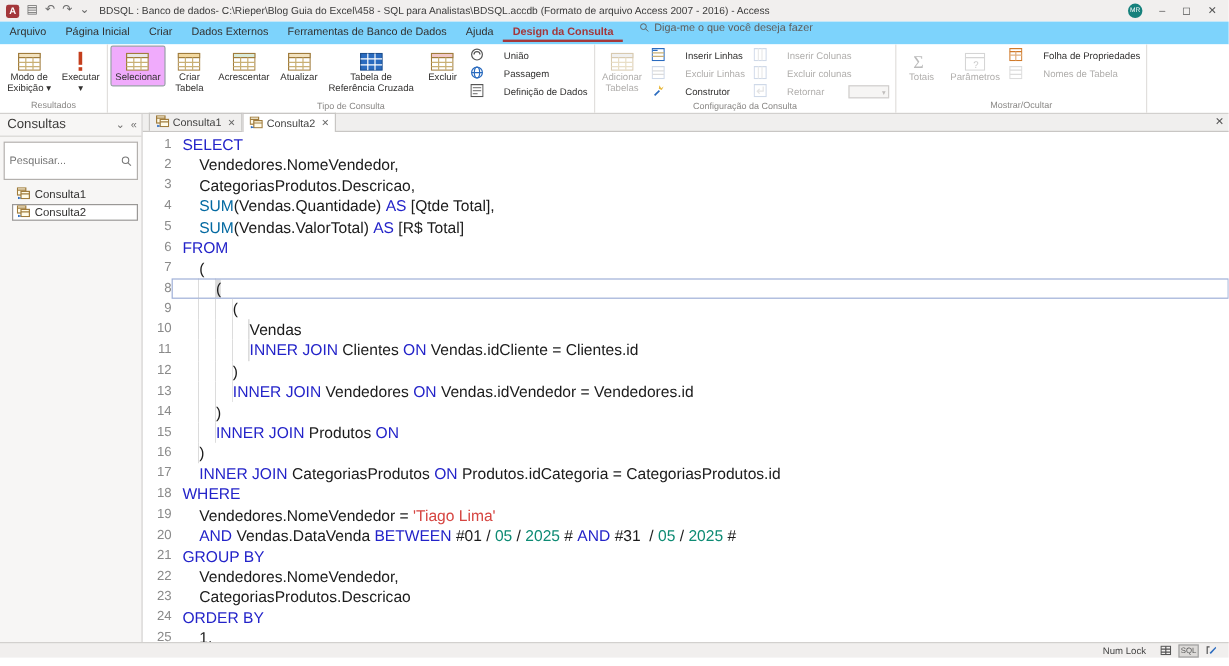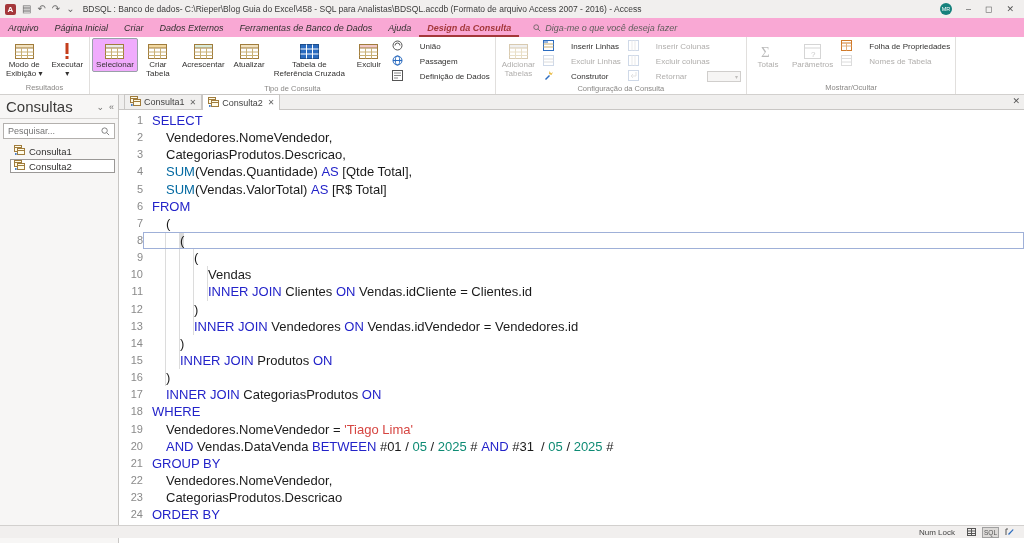--- a/index.html
+++ b/index.html
@@ -10,21 +10,21 @@
   .titlebar { height:18px; background:#f1efee; display:flex; align-items:center; font-size:8.5px; color:#444; }
   .qat { display:flex; align-items:center; gap:6px; padding:0 8px 0 5px; }
   .qat .glyph { color:#6a6a6a; font-size:10px; line-height:1; }
   .app-logo { width:11px; height:11px; background:#A4373A; border-radius:2px; color:#fff; font-size:8px; font-weight:bold; display:flex; align-items:center; justify-content:center; }
   .title-text { flex:1; text-align:left; white-space:nowrap; overflow:hidden; color:#3b3b3b; }
   .tb-right { display:flex; align-items:center; gap:14px; padding-right:10px; }
   .avatar { width:12px; height:12px; border-radius:50%; background:#16817c; color:#fff; font-size:5.5px; display:flex; align-items:center; justify-content:center; }
   .winbtn { color:#555; font-size:9px; line-height:1; }
 
   
-  .menubar { height:19px; background:#f9a8d4; display:flex; align-items:flex-end; font-size:9px;font-style:italic; }
+  .menubar { height:19px; background:#7dd3fc; display:flex; align-items:flex-start; font-size:9px; }
   .menu-tab { padding:3px 8px 4px 8px; color:#323130; white-space:nowrap; }
   .menu-tab.contextual { color:#A4373A; font-weight:bold; border-bottom:2px solid #A4373A; padding-bottom:2px; }
   .tellme { display:flex; align-items:center; gap:4px; margin-left:14px; padding-bottom:4px; color:#605e5c; }
   .tellme svg { display:block; }
 
   
   .ribbon { height:58px; background:#fff; border-bottom:1px solid #d2d0ce; display:flex; align-items:stretch; }
   .rgroup { display:flex; flex-direction:column; border-right:1px solid #e1dfdd; padding:1px 2px 0 2px; }
   .rgroup-items { flex:1; display:flex; align-items:flex-start; gap:1px; }
   .rgroup-label { text-align:center; font-size:7.5px; color:#8a8886; padding:1px 4px 2px 4px; white-space:nowrap; }
@@ -37,23 +37,23 @@
   .smallcol { display:flex; flex-direction:column; justify-content:flex-start; padding-top:2px; gap:2px; }
   .smallbtn { display:flex; align-items:center; gap:17px; font-size:8px; color:#323130; height:13px; padding:0 3px; white-space:nowrap; }
   .smallbtn.disabled { color:#b0aeac; }
   .smallbtn.disabled svg { opacity:.4; }
   .combo { width:34px; height:11px; border:1px solid #d0cecc; background:#f6f5f4; display:inline-flex; align-items:center; justify-content:flex-end; padding-right:2px; color:#c0bebc; font-size:6px; margin-left:3px; }
 
   
   .main { display:flex; height:448px; }
   .sidebar { width:119px; background:#f7f6f5; border-right:1px solid #c8c6c4; display:flex; flex-direction:column; }
   .sb-head { display:flex; align-items:center; padding:3px 4px 3px 6px; border-bottom:1px solid #d8d6d4; }
-  .sb-title { font-size:15px; color:#3b3a39; flex:1; }
+  .sb-title { font-size:11px; color:#3b3a39; flex:1; }
   .sb-ic { color:#737271; font-size:9px; margin-left:5px; }
-  .sb-search { margin:4px 3px; height:16px; background:#fff; border:1px solid #b3b0ad; display:flex; align-items:center; padding:0 4px; }
+  .sb-search { margin:4px 3px; height:32px; background:#fff; border:1px solid #b3b0ad; display:flex; align-items:center; padding:0 4px; }
   .sb-search input { border:none; outline:none; flex:1; font-size:9px; font-family:"Liberation Sans",sans-serif; color:#444; width:70px; background:transparent; }
   .sb-item { display:flex; align-items:center; gap:4px; height:14px; margin:1px 3px 1px 10px; padding:0 3px; font-size:9.5px; color:#323130; border:1px solid transparent; }
   .sb-item.selected { background:#ffffff; border-color:#9a9896; }
 
   .content { flex:1; display:flex; flex-direction:column; background:#fff; position:relative; }
   .tabstrip { height:15px; background:#f0efee; border-bottom:1px solid #c8c6c4; display:flex; align-items:flex-end; padding-left:5px; position:relative; }
   .doc-tab { display:flex; align-items:center; gap:3px; font-size:9px; color:#444; background:#f0efee; border:1px solid #c8c6c4; border-bottom:none; padding:1px 5px; height:15px; }
   .doc-tab.active { background:#fff; position:relative; margin-bottom:-1px; height:16px; }
   .doc-tab .x { color:#666; font-size:8px; margin-left:2px; }
   .strip-close { position:absolute; right:4px; top:1px; color:#555; font-size:9px; }
@@ -67,21 +67,21 @@
   .ind { display:inline-block; height:100%; flex:none; }
   .ind.g { background-image:repeating-linear-gradient(to right, transparent 0, transparent 13px, #dcdcdc 13px, #dcdcdc 14px); }
   .kw  { color:#2323c9; }
   .fn  { color:#0369a1; }
   .str { color:#d64541; }
   .num { color:#0e8b74; }
   .pl  { color:#1b1b1b; }
   .brk { color:#1b1b1b; background:#dcdcdc; }
 
   
-  .statusbar { position:absolute; left:0; right:0; bottom:17px; height:13px; background:#f1efee; border-top:1px solid #d2d0ce; display:flex; align-items:center; justify-content:flex-end; gap:8px; padding-right:6px; font-size:8px; color:#444; }
+  .statusbar { position:absolute; left:0; right:0; bottom:7px; height:13px; background:#f1efee; border-top:1px solid #d2d0ce; display:flex; align-items:center; justify-content:flex-end; gap:8px; padding-right:6px; font-size:8px; color:#444; }
   .view-btn { width:17px; height:11px; display:flex; align-items:center; justify-content:center; border:1px solid transparent; font-size:6.5px; color:#555; }
   .view-btn.pressed { background:#dcdad8; border-color:#a0a0a0; }
 </style>
 </head>
 <body>
 
 <div class="titlebar">
   <div class="qat">
     <div class="app-logo">A</div>
     <span class="glyph">▤</span>
@@ -448,21 +448,21 @@
         <div class="line"><span class="ln">7</span><span class="code"><span class="ind" style="width: 14px;"></span><span class="pl">(</span></span></div>
         <div class="line cur"><span class="ln">8</span><span class="code"><span class="ind g" style="width: 28px;"></span><span class="brk">(</span></span></div>
         <div class="line"><span class="ln">9</span><span class="code"><span class="ind g" style="width: 42px;"></span><span class="pl">(</span></span></div>
         <div class="line"><span class="ln">10</span><span class="code"><span class="ind g" style="width: 56px;"></span><span class="pl">Vendas</span></span></div>
         <div class="line"><span class="ln">11</span><span class="code"><span class="ind g" style="width: 56px;"></span><span class="kw">INNER JOIN</span><span class="pl"> Clientes </span><span class="kw">ON</span><span class="pl"> Vendas.idCliente = Clientes.id</span></span></div>
         <div class="line"><span class="ln">12</span><span class="code"><span class="ind g" style="width: 42px;"></span><span class="pl">)</span></span></div>
         <div class="line"><span class="ln">13</span><span class="code"><span class="ind g" style="width: 42px;"></span><span class="kw">INNER JOIN</span><span class="pl"> Vendedores </span><span class="kw">ON</span><span class="pl"> Vendas.idVendedor = Vendedores.id</span></span></div>
         <div class="line"><span class="ln">14</span><span class="code"><span class="ind g" style="width: 28px;"></span><span class="pl">)</span></span></div>
         <div class="line"><span class="ln">15</span><span class="code"><span class="ind g" style="width: 28px;"></span><span class="kw">INNER JOIN</span><span class="pl"> Produtos </span><span class="kw">ON</span></span></div>
         <div class="line"><span class="ln">16</span><span class="code"><span class="ind g" style="width: 14px;"></span><span class="pl">)</span></span></div>
-        <div class="line"><span class="ln">17</span><span class="code"><span class="ind" style="width: 14px;"></span><span class="kw">INNER JOIN</span><span class="pl"> CategoriasProdutos </span><span class="kw">ON</span></span></div>
+        <div class="line"><span class="ln">17</span><span class="code"><span class="ind" style="width: 14px;"></span><span class="kw">INNER JOIN</span><span class="pl"> CategoriasProdutos </span><span class="kw">ON</span><span class="pl"> Produtos.idCategoria = CategoriasProdutos.id</span></span></div>
         <div class="line"><span class="ln">18</span><span class="code"><span class="kw">WHERE</span></span></div>
         <div class="line"><span class="ln">19</span><span class="code"><span class="ind" style="width: 14px;"></span><span class="pl">Vendedores.NomeVendedor = </span><span class="str">'Tiago Lima'</span></span></div>
         <div class="line"><span class="ln">20</span><span class="code"><span class="ind" style="width: 14px;"></span><span class="kw">AND</span><span class="pl"> Vendas.DataVenda </span><span class="kw">BETWEEN</span><span class="pl"> #01 / </span><span class="num">05</span><span class="pl"> / </span><span class="num">2025</span><span class="pl"> # </span><span class="kw">AND</span><span class="pl"> #31  / </span><span class="num">05</span><span class="pl"> / </span><span class="num">2025</span><span class="pl"> #</span></span></div>
         <div class="line"><span class="ln">21</span><span class="code"><span class="kw">GROUP BY</span></span></div>
         <div class="line"><span class="ln">22</span><span class="code"><span class="ind" style="width: 14px;"></span><span class="pl">Vendedores.NomeVendedor,</span></span></div>
         <div class="line"><span class="ln">23</span><span class="code"><span class="ind" style="width: 14px;"></span><span class="pl">CategoriasProdutos.Descricao</span></span></div>
         <div class="line"><span class="ln">24</span><span class="code"><span class="kw">ORDER BY</span></span></div>
         <div class="line"><span class="ln">25</span><span class="code"><span class="ind" style="width: 14px;"></span><span class="pl">1,</span></span></div>
         <div class="line"><span class="ln">26</span><span class="code"><span class="ind" style="width: 14px;"></span><span class="pl">4 DESC;</span></span></div>
       </div>

